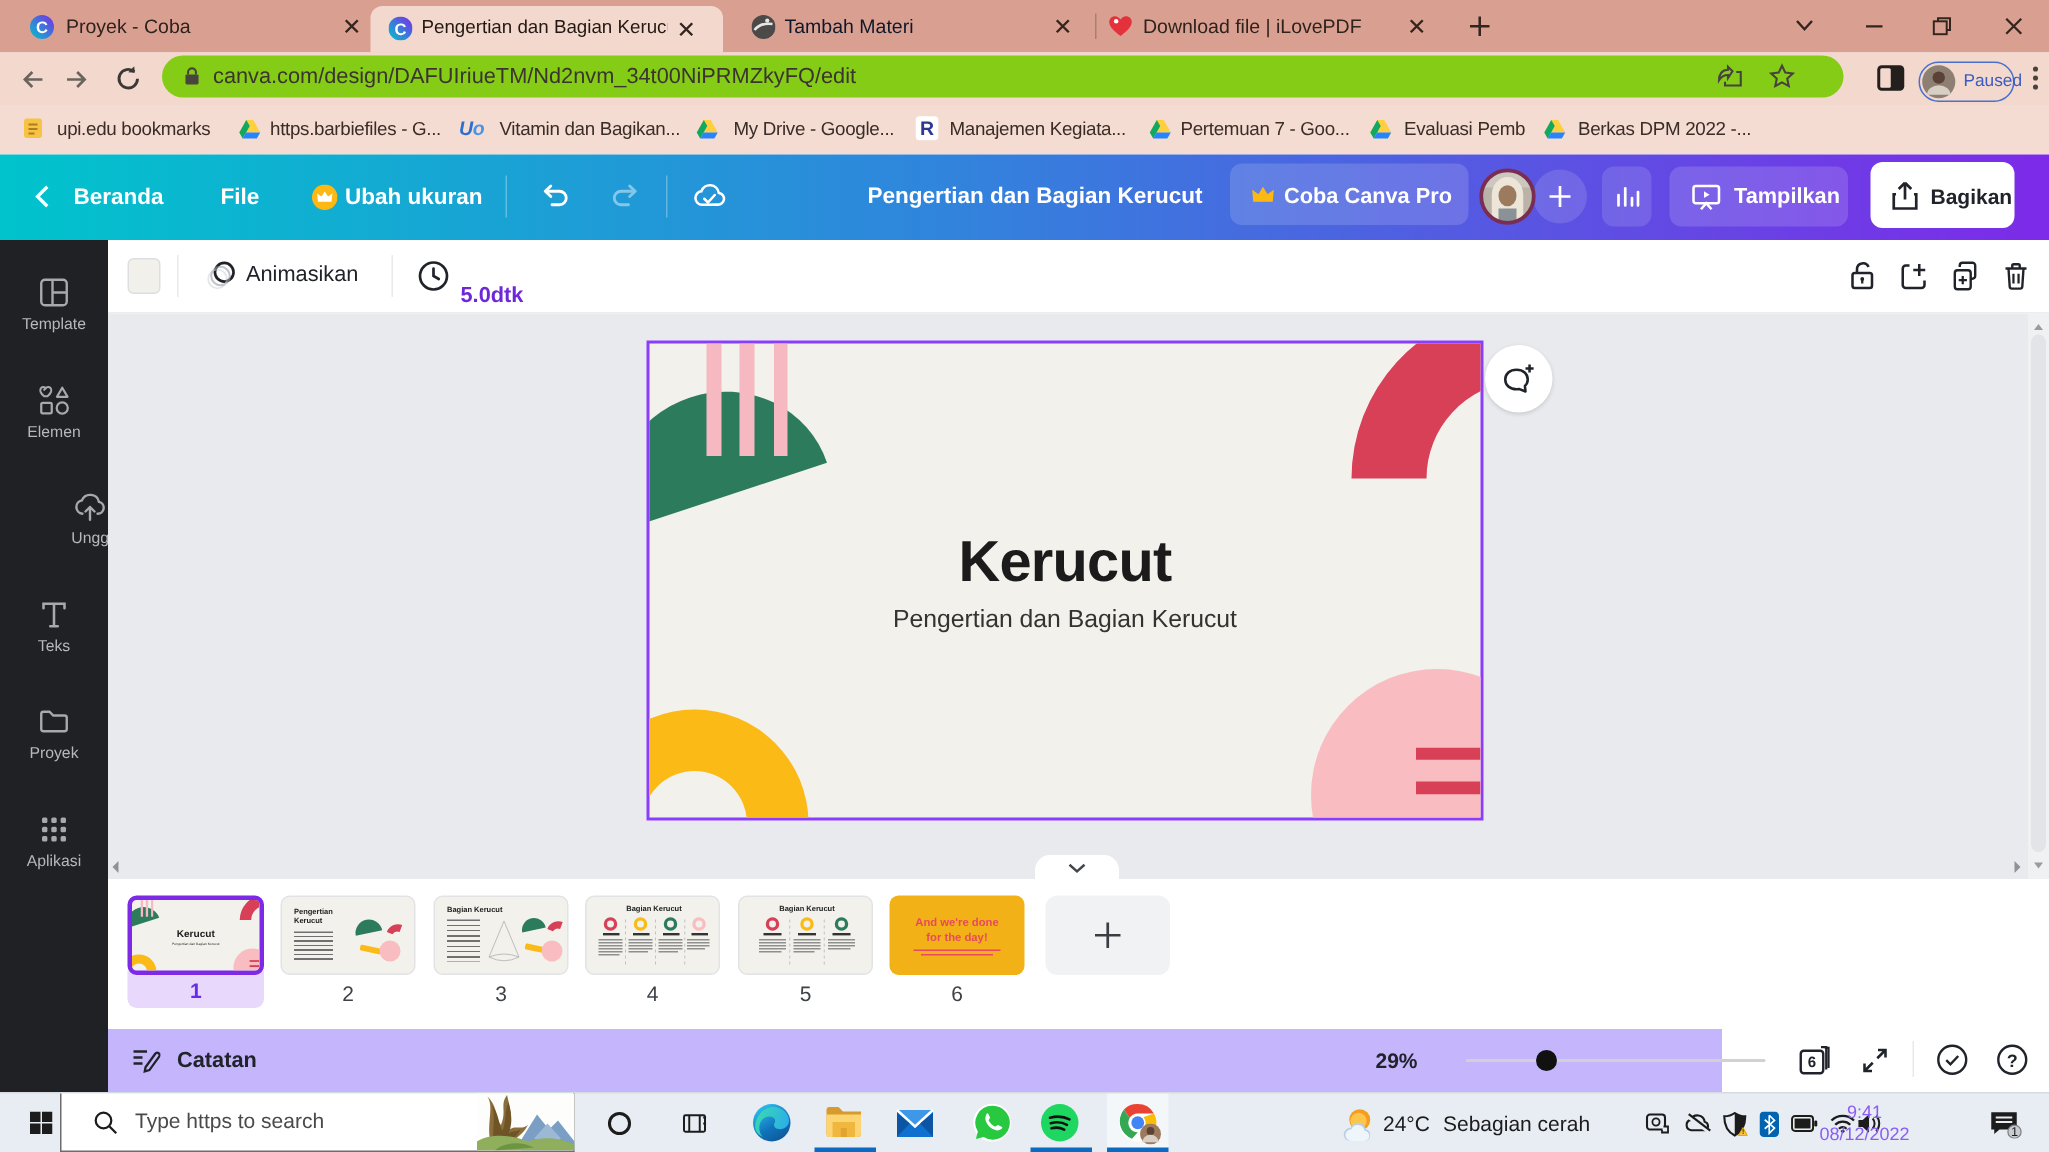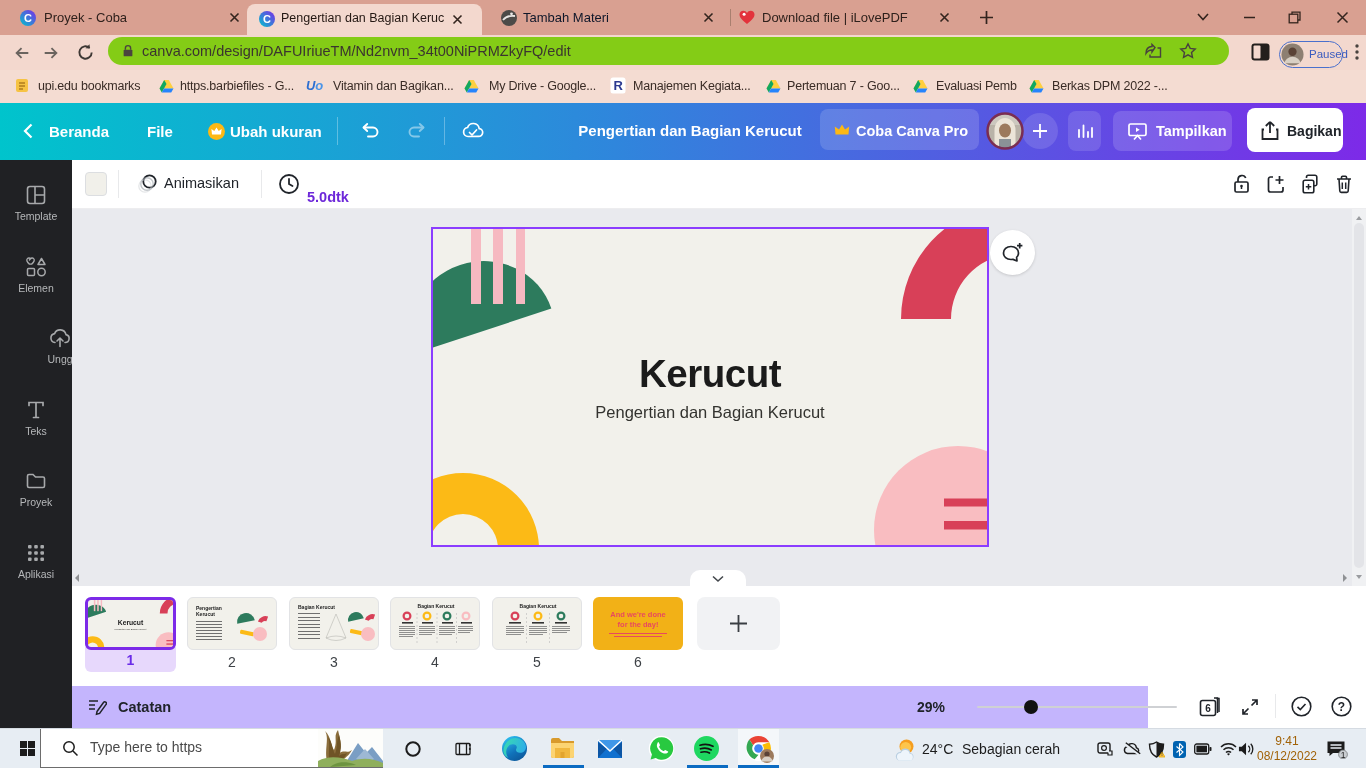--- a/index.html
+++ b/index.html
@@ -554,21 +554,21 @@
         <rect x="0" y="8" width="7" height="7"></rect>
         <rect x="8" y="8" width="7" height="7"></rect>
       </g>
     </svg>
 
   <div class="abs" style="left:40px;top:0px;width:343px;height:39px;background:#fff;border:1px solid #6d6d6d;border-top:none;">
     <svg class="abs" style="left:21px;top:11px;" width="17" height="17" viewBox="0 0 17 17">
         <circle cx="7" cy="7" r="5.2" stroke="#1c1c1c" stroke-width="1.5" fill="none"></circle>
         <path d="M11 11 L15.5 15.5" stroke="#1c1c1c" stroke-width="1.5"></path>
       </svg>
-    <div class="abs" style="left:49px;top:10px;font-size:14px;color:#4a4a4a;">Type here to https</div>
+    <div class="abs" style="left:49px;top:10px;font-size:14px;color:#4a4a4a;">Type https to search</div>
     <svg class="abs" style="left:277px;top:0px;" width="65" height="38" viewBox="0 0 65 38">
       <rect width="65" height="38" fill="#fdfdfb"></rect>
       <path d="M30 30 L40 14 L48 24 L54 18 L65 32 V38 H30 Z" fill="#7a9ec4"></path>
       <path d="M38 30 L47 20 L56 30 L50 34 Z" fill="#9db8d4"></path>
       <path d="M10 36 C5 22 12 10 7 2 C14 9 12 16 16 21 C20 11 15 8 20 1 C22 10 25 17 20 25 C26 20 29 25 34 21 C29 30 24 29 22 36 Z" fill="#8a6d3b"></path>
         <path d="M12 36 C9 26 13 16 10 8 C15 14 14 20 17 25 C20 17 18 12 21 6 C23 14 24 19 21 27 C24 24 26 26 29 24 C26 30 23 30 21 36 Z" fill="#6f5426"></path>
       <path d="M0 38 V32 C10 26 24 28 34 32 C46 28 56 30 65 34 V38 Z" fill="#8faf5c"></path>
       <path d="M12 38 C18 32 30 32 38 36 Z" fill="#6d9440"></path>
     </svg>
   </div>
@@ -681,21 +681,21 @@
       <path d="M1 5 a10.5 10.5 0 0 1 15 0" stroke="#1c1c1c" stroke-width="1.5" fill="none"></path>
       <path d="M3.5 7.8 a7 7 0 0 1 10 0" stroke="#1c1c1c" stroke-width="1.5" fill="none"></path>
       <path d="M6 10.5 a3.5 3.5 0 0 1 5 0" stroke="#1c1c1c" stroke-width="1.5" fill="none"></path>
       <path d="M7 12 L8.5 13.6 L10 12 a2 2 0 0 0 -3 0 Z" fill="#1c1c1c"></path>
     </svg>
   <svg class="abs" style="left:1238px;top:12px;" width="17" height="16" viewBox="0 0 18 16">
       <path d="M1 5.5 H4 L8.5 1.5 V14.5 L4 10.5 H1 Z" fill="#1c1c1c"></path>
       <path d="M11 4.5 a5 5 0 0 1 0 7 M13.5 2.5 a8 8 0 0 1 0 11" stroke="#1c1c1c" stroke-width="1.4" fill="none"></path>
     </svg>
 
-  <div class="abs" style="left:1252px;top:5px;width:70px;text-align:center;font-size:12px;color:#a16207;line-height:15px;">9:41<br>08/12/2022</div>
+  <div class="abs" style="left:1208px;top:5px;width:70px;text-align:center;font-size:12px;color:#8b5cf6;line-height:15px;">9:41<br>08/12/2022</div>
 
   <svg class="abs" style="left:1326px;top:11px;" width="22" height="19" viewBox="0 0 22 19">
       <path d="M1.5 1.5 H18.5 V13 H7 L3.5 16 V13 H1.5 Z" fill="#1c1c1c"></path>
       <path d="M4.5 5 H15.5 M4.5 8 H15.5" stroke="#e7edf3" stroke-width="1.3"></path>
       <circle cx="17" cy="14.5" r="4.4" fill="#c9cdd1" stroke="#7a7d80" stroke-width="0.8"></circle>
       <text x="17" y="17.6" font-size="8.5" fill="#1c1c1c" text-anchor="middle" font-family="Liberation Sans">1</text>
     </svg>
 </div>
 
 </body></html>

